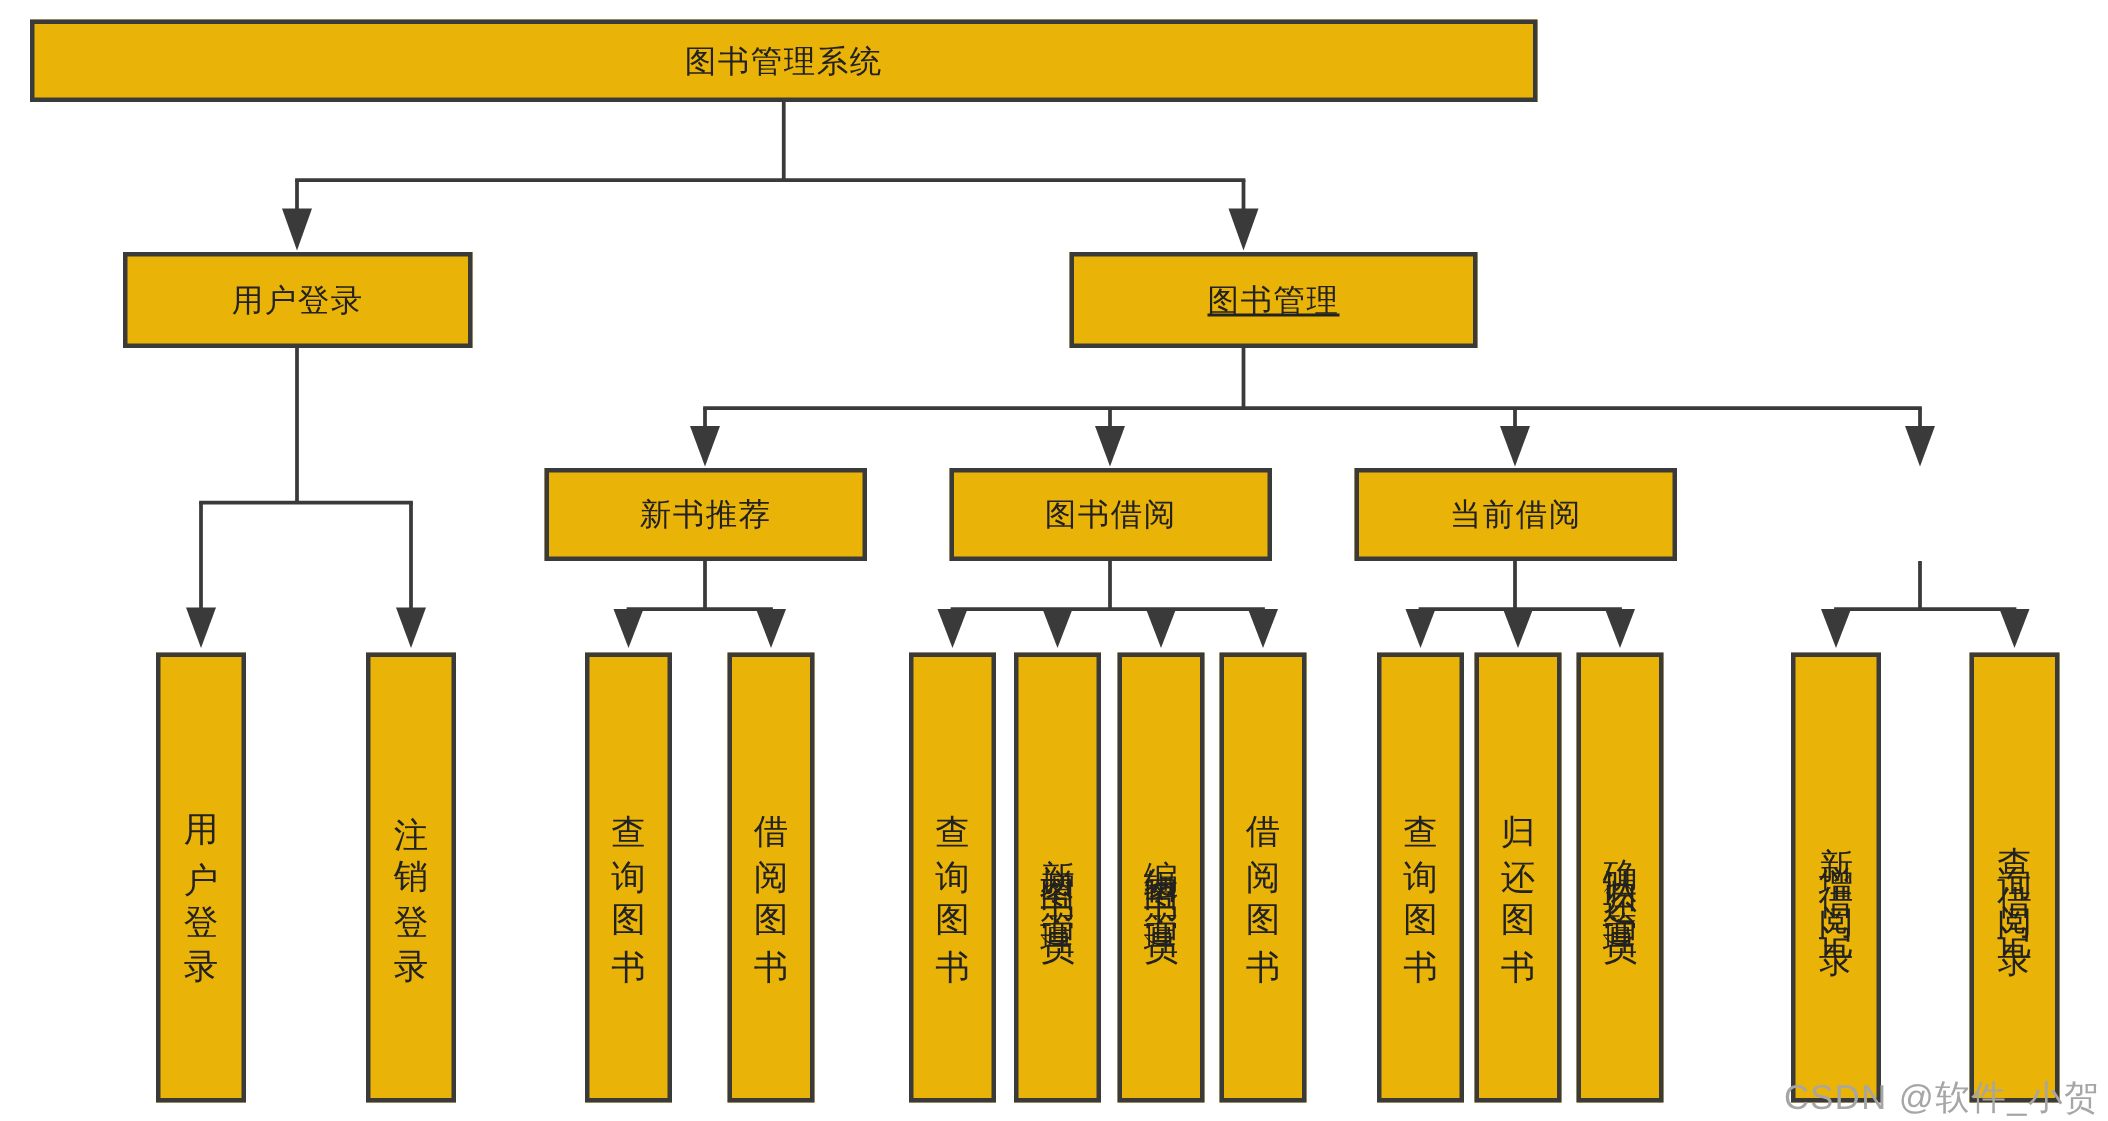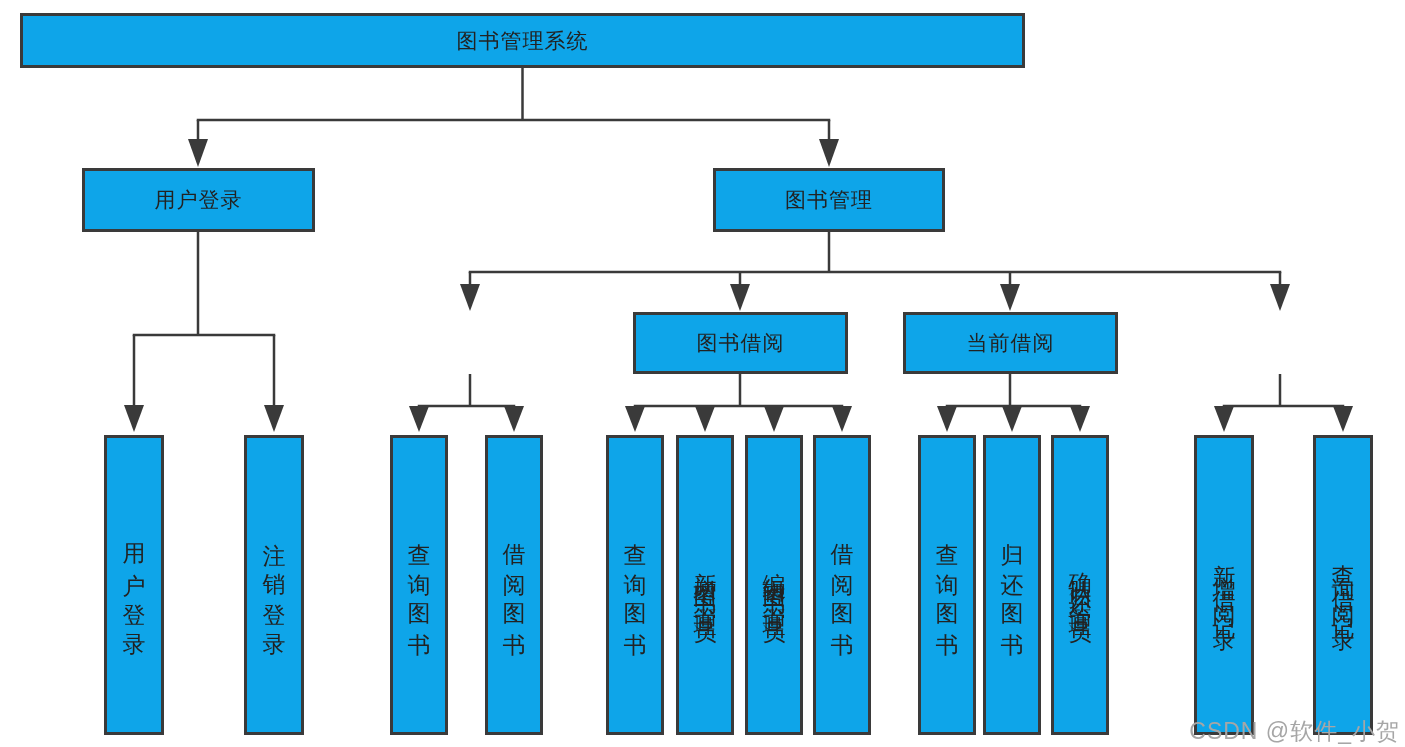--- a/index.html
+++ b/index.html
@@ -7,31 +7,31 @@
     position:relative;
     width:1405px;height:747px;
     background:#ffffff;
     font-family:"Liberation Sans","DejaVu Sans",sans-serif;
     overflow:hidden;
   }
   .connectors{position:absolute;left:0;top:0;width:1405px;height:747px;}
   .node{
     position:absolute;
     box-sizing:border-box;
-    background:#0ea5e9;
+    background:#eab308;
     border:3px solid #3a3a3a;
     display:flex;align-items:center;justify-content:center;
     color:#222222;
     font-size:21px;
     letter-spacing:1px;
   }
   .root{left:20px;top:13px;width:1005px;height:55px;}
   .lvl2{top:168px;height:64px;}
   .b-left{left:82px;width:233px;}
-  .b-right{left:713px;width:232px;}
+  .b-right{left:713px;width:272px;text-decoration:underline;}
   .lvl3{top:312px;width:215px;height:62px;}
   .s1{left:363px;} .s2{left:633px;} .s3{left:903px;} .s4{left:1173px;}
   .leaf{top:435px;height:300px;width:58px;font-size:23px;letter-spacing:0;}
   .leaf span{
     writing-mode:vertical-rl;
     text-orientation:mixed;
     line-height:1;
     white-space:nowrap;
   }
   .leaf-s span{letter-spacing:30px;}
@@ -112,20 +112,21 @@
       <polygon points="1214,406 1234,406 1224,432"></polygon>
       <polygon points="1333,406 1353,406 1343,432"></polygon>
     </g>
   </svg>
 
   <div class="node root">图书管理系统</div>
 
   <div class="node lvl2 b-left">用户登录</div>
   <div class="node lvl2 b-right">图书管理</div>
 
+  <div class="node lvl3 s1">新书推荐</div>
   <div class="node lvl3 s3">当前借阅</div>
   <div class="node lvl3 s2">图书借阅</div>
 
   <div class="node leaf leaf-s w60" style="left:104px;">
     <span>用户登录</span>
   </div>
   <div class="node leaf leaf-s w60" style="left:244px;">
     <span>注销登录</span>
   </div>
 

